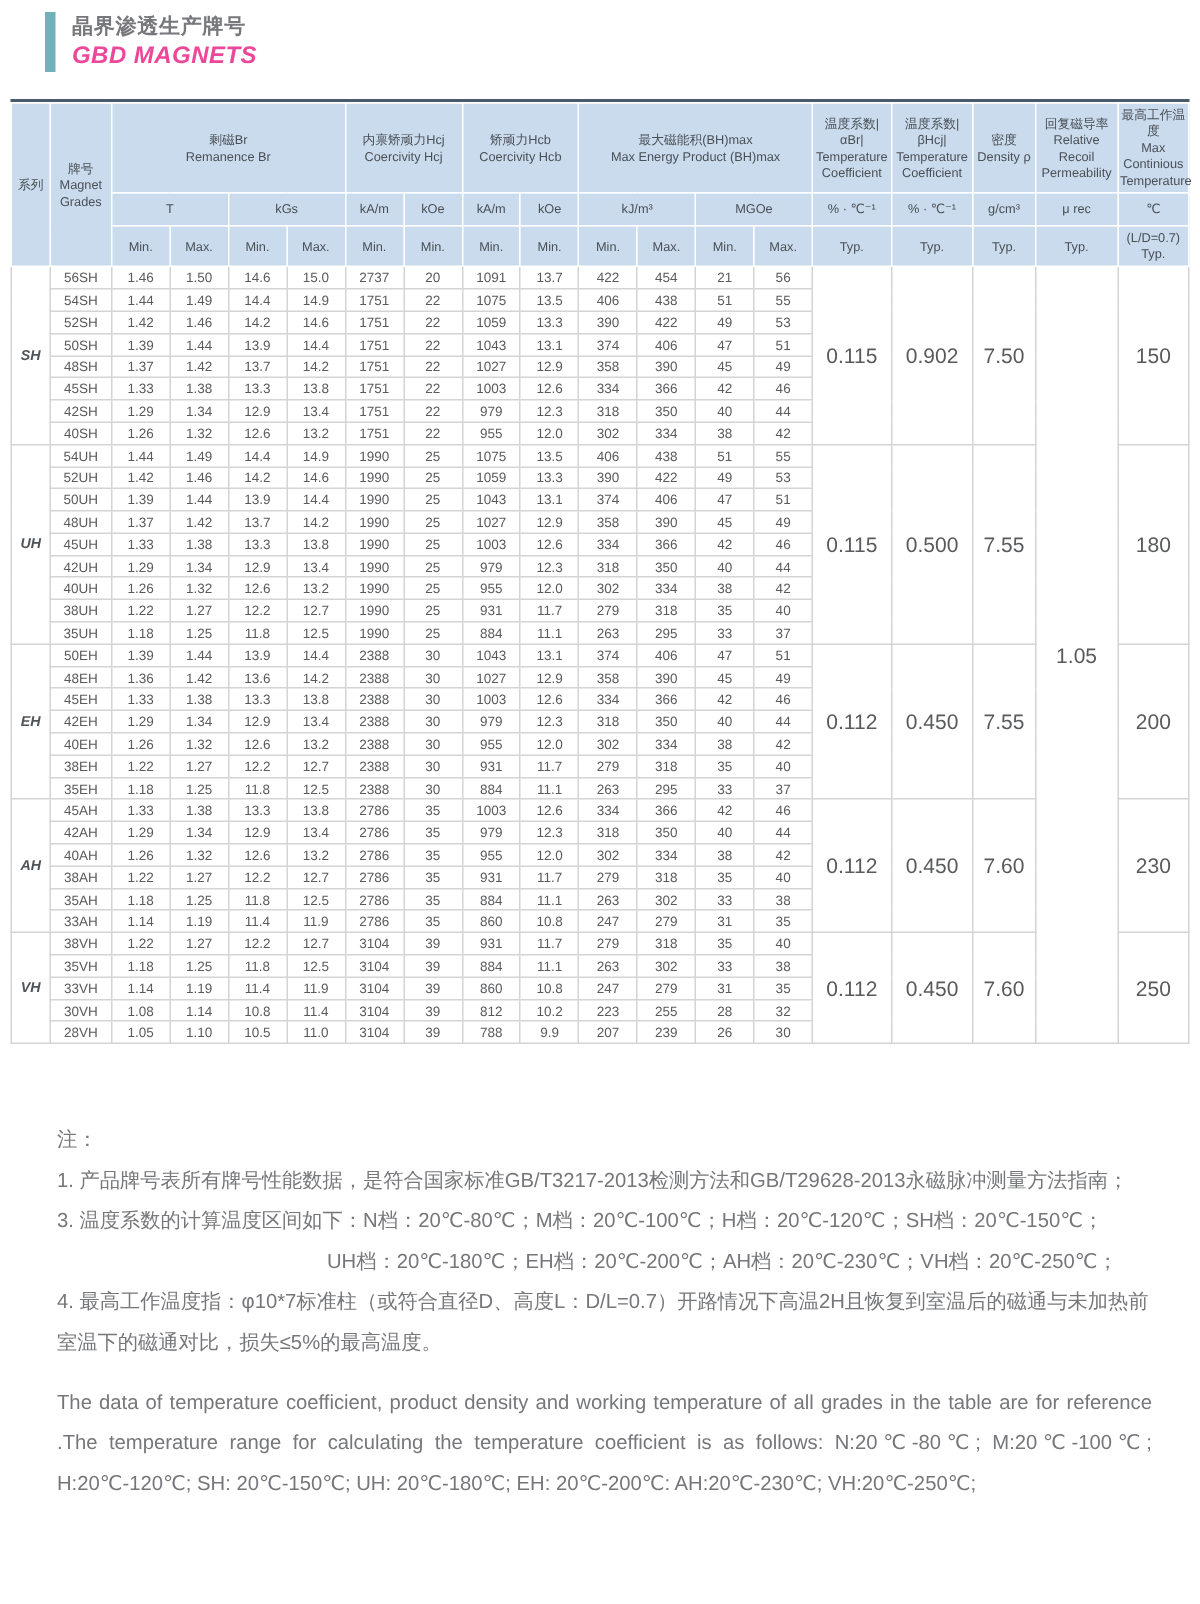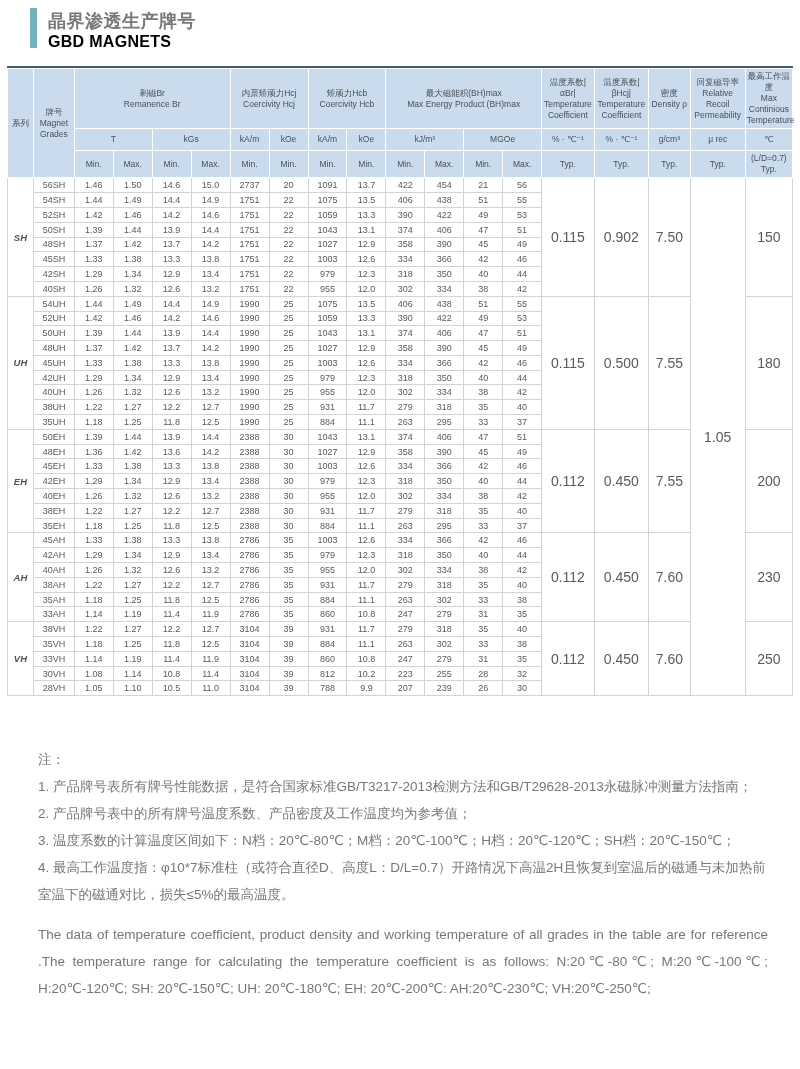--- a/index.html
+++ b/index.html
@@ -6,22 +6,22 @@
   html,body { background:#ffffff; }
   body {
     width:800px; height:1069px;
     font-family:"Liberation Sans","DejaVu Sans",sans-serif;
     color:#58595b; position:relative; overflow:hidden;
   }
   
   .title-block { display:flex; align-items:stretch; margin:8px 0 0 30px; height:40px; }
   .accent-bar { width:7px; background:#72b1bb; margin-right:11px; }
   .title-texts { display:flex; flex-direction:column; justify-content:space-between; padding:1px 0; }
-  .title-zh { font-size:18px; color:#77787b; font-weight:600; letter-spacing:.5px; }
-  .title-en { font-size:16px; color:#000000; font-weight:bold; letter-spacing:.3px; }
+  .title-zh { font-size:14px; color:#77787b; font-weight:600; letter-spacing:.5px; }
+  .title-en { font-size:16px; color:#ec4899; font-weight:bold; letter-spacing:.3px;font-style:italic; }
 
   
   .tablewrap { margin:18px 7px 0 7px; border-top:2px solid #4a5a6d; }
   table { width:100%; border-collapse:collapse; table-layout:fixed; }
   thead th {
     background:#c9dbed; border:1.5px solid #ffffff;
     font-weight:normal; color:#4a4f55; font-size:8.5px; line-height:1.3;
     white-space:pre-line; vertical-align:middle; padding:2px 1px;
   }
   thead tr:nth-child(1) th { height:37px; }
@@ -695,20 +695,20 @@
           <td>26</td>
           <td>30</td>
         </tr>
       </tbody>
   </table>
 </div>
 
 <div class="notes">
   <div class="note-line">注：</div>
 <div class="note-line">1. 产品牌号表所有牌号性能数据，是符合国家标准GB/T3217-2013检测方法和GB/T29628-2013永磁脉冲测量方法指南；</div>
-    <div class="note-line">2. 产品牌号表中的所有牌号温度系数、产品密度及工作温度均为参考值；</div>
     <div class="note-line">3. 温度系数的计算温度区间如下：N档：20℃-80℃；M档：20℃-100℃；H档：20℃-120℃；SH档：20℃-150℃；</div>
+    <div class="note-line indent">UH档：20℃-180℃；EH档：20℃-200℃；AH档：20℃-230℃；VH档：20℃-250℃；</div>
     <div class="note-line">4. 最高工作温度指：φ10*7标准柱（或符合直径D、高度L：D/L=0.7）开路情况下高温2H且恢复到室温后的磁通与未加热前室温下的磁通对比，损失≤5%的最高温度。</div>
   </div>
 
 <div class="notes-en">
     <p>The data of temperature coefficient, product density and working temperature of all grades in the table are for reference .The temperature range for calculating the temperature coefficient is as follows: N:20℃-80℃; M:20℃-100℃; H:20℃-120℃; SH: 20℃-150℃; UH: 20℃-180℃; EH: 20℃-200℃: AH:20℃-230℃; VH:20℃-250℃;</p>
   </div>
 
 </body></html>

